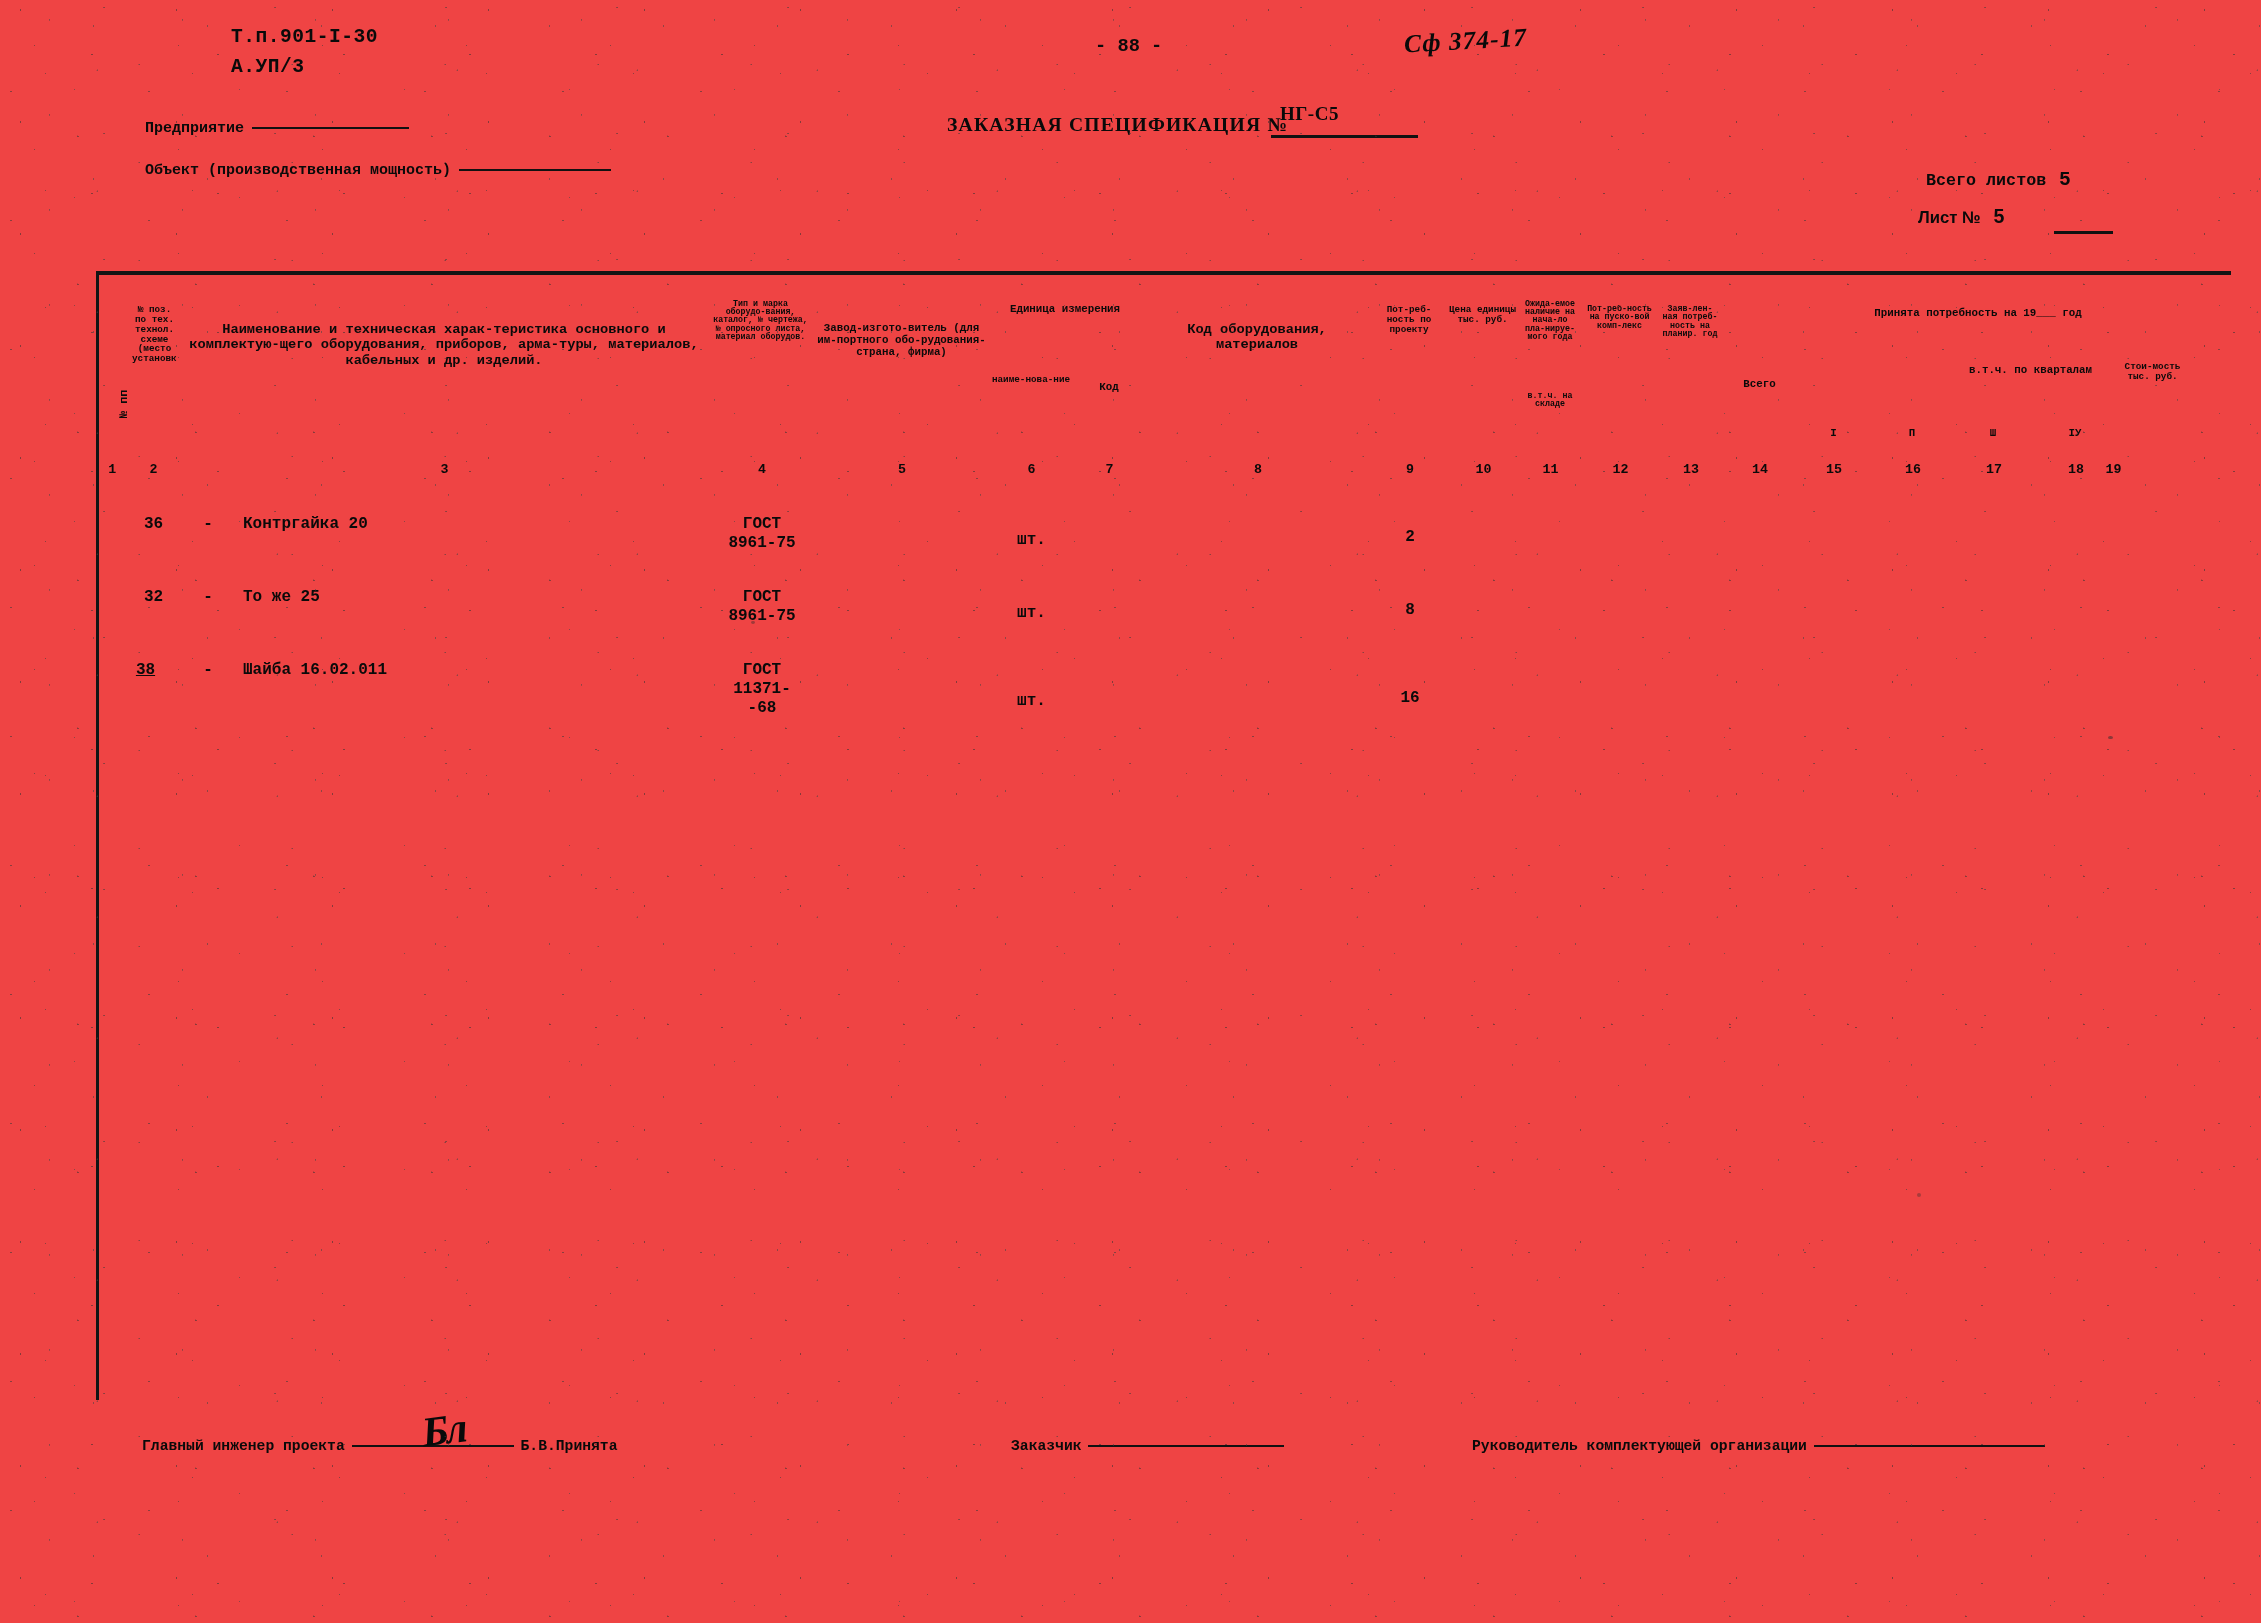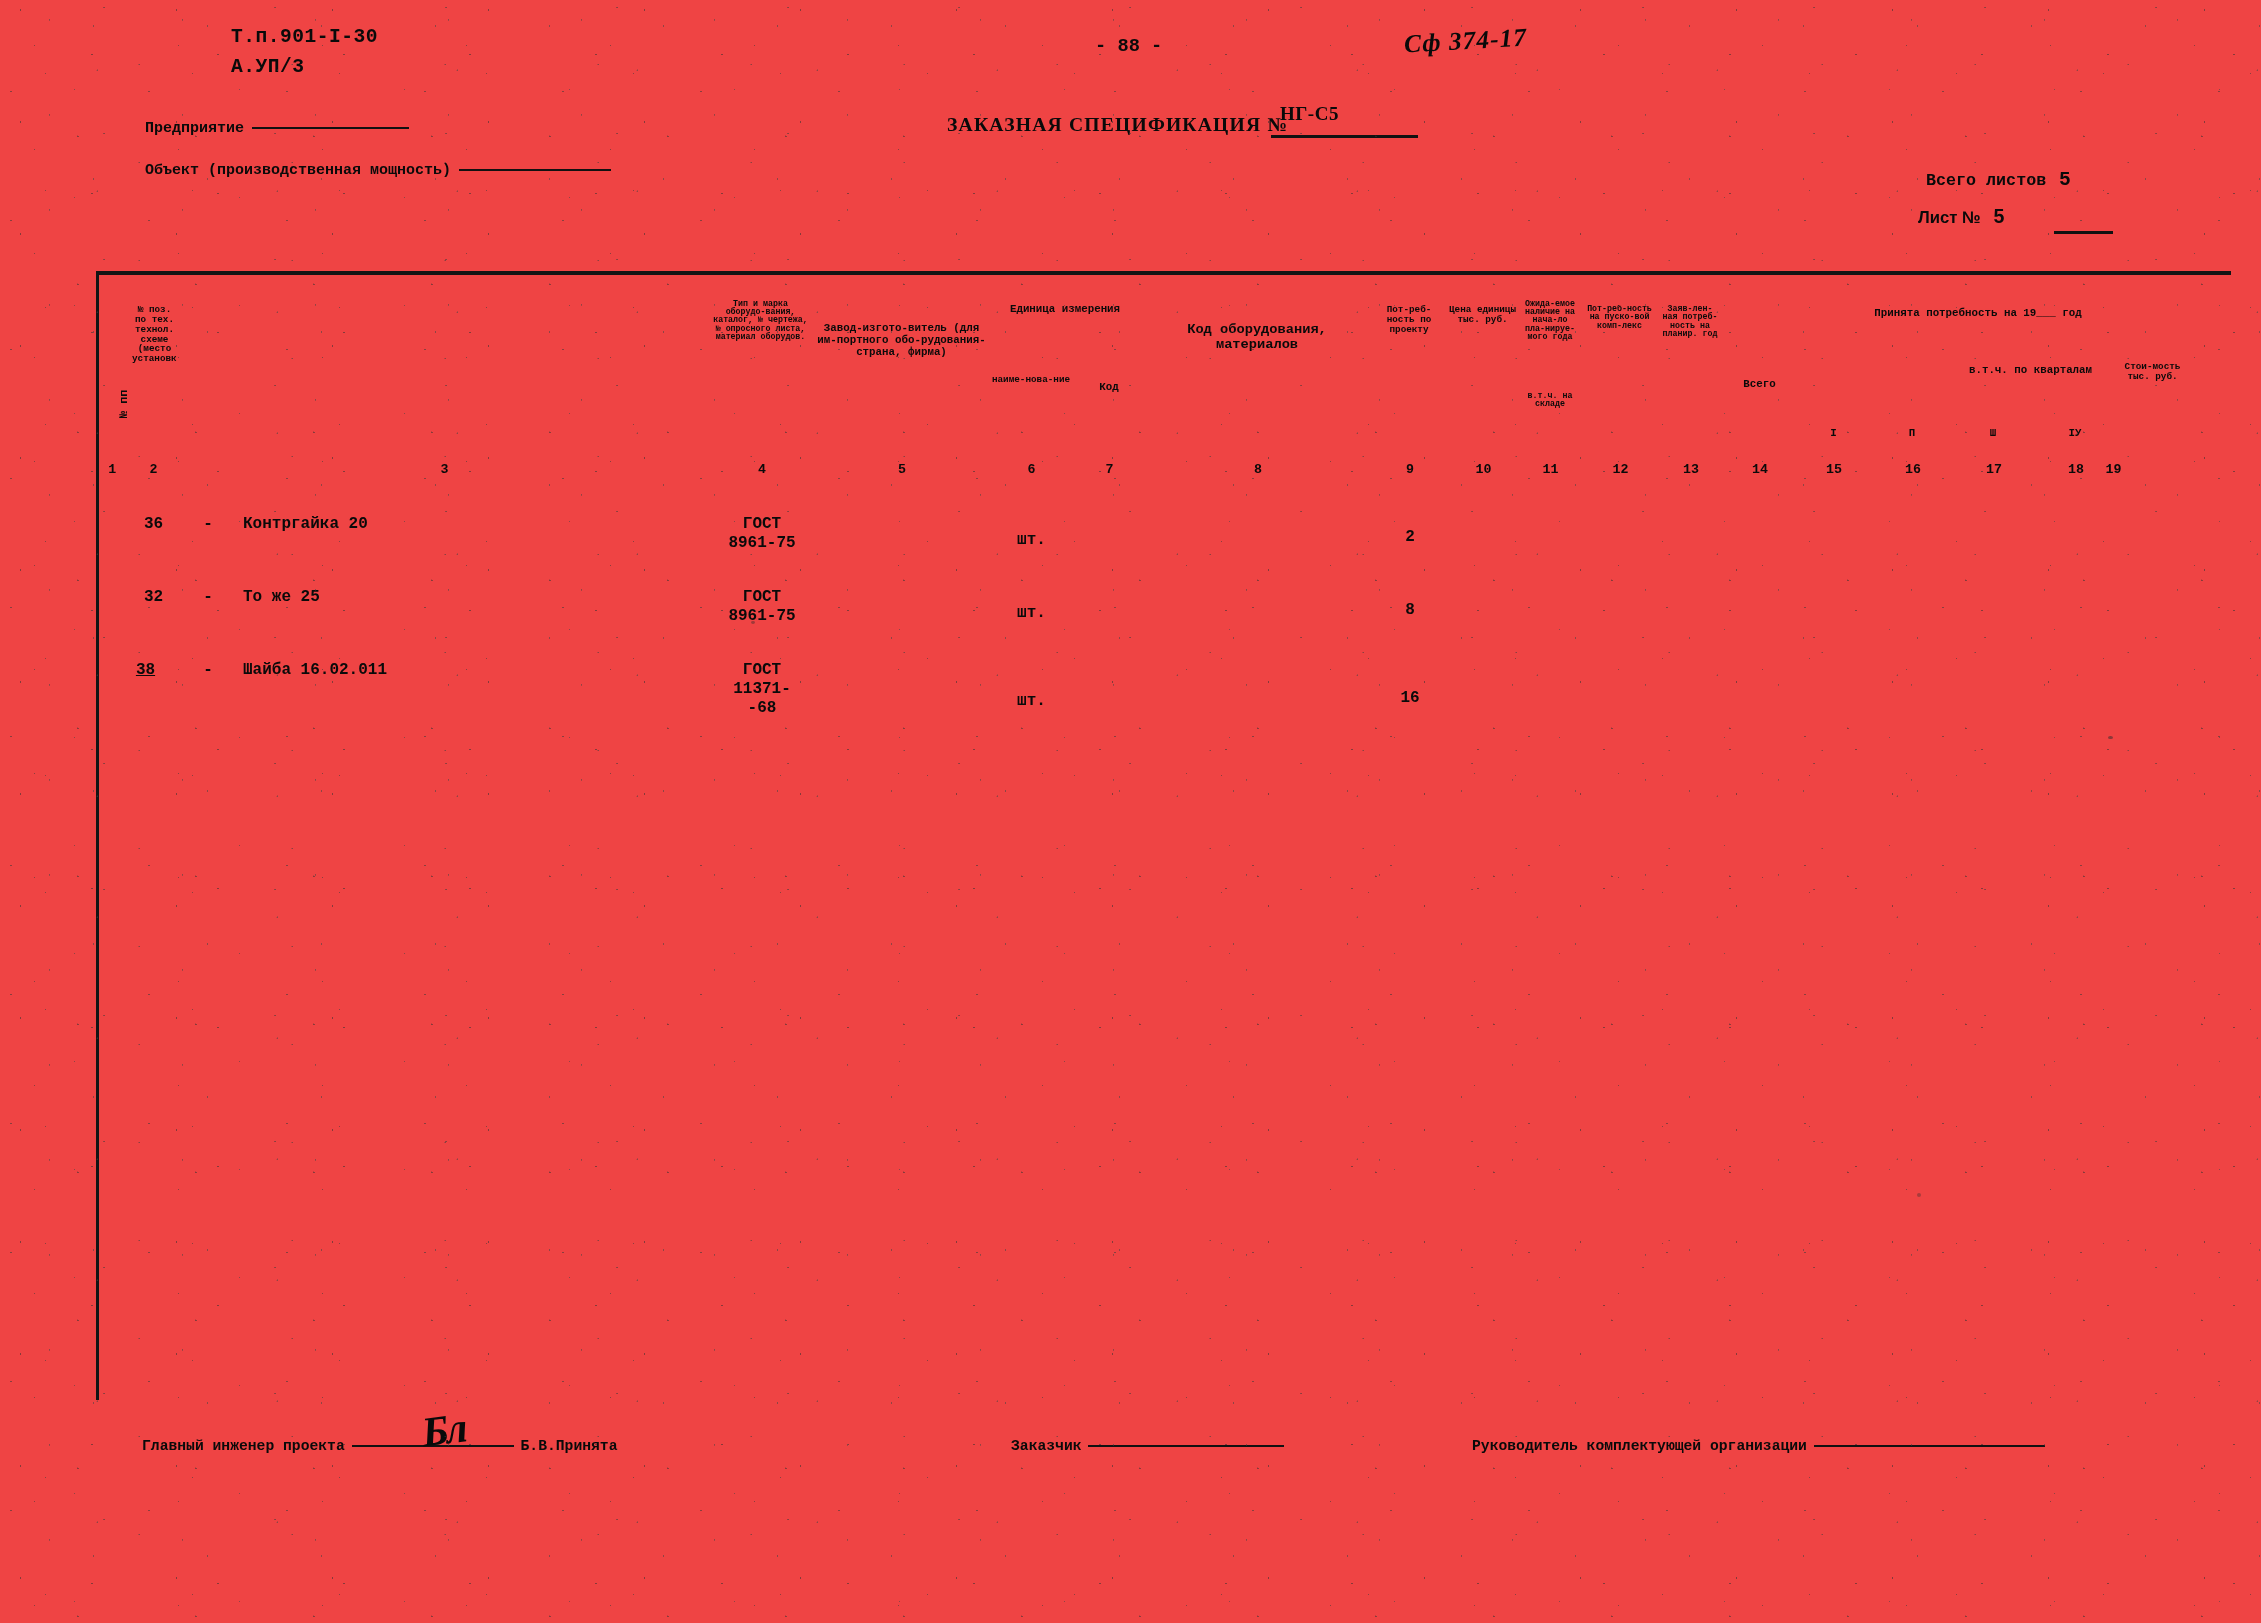--- a/index.html
+++ b/index.html
@@ -244,20 +244,21 @@
     <div class="vline thick" style="left:4344"></div>
 
     <div class="hline" style="top:160; left:892px; width:154px;"></div>
     <div class="hline" style="top:230; left:1562px; width:64px;"></div>
     <div class="hline" style="top:136; left:1699px; width:433px;"></div>
     <div class="hline" style="top:266; left:1775px; width:319px;"></div>
 
     <div id="h-col1" style="left:20.6px; top:147px;">№ пп</div>
 
     <div class="hcell xs" style="left:36px;  top:34px;  width:45px;">№ поз. по тех. технол. схеме (место установки)</div>
+    <div class="hcell lg" style="left:91px; top:51px; width:514px;">Наименование и техническая харак-теристика основного и комплектую-щего оборудования, приборов, арма-туры, материалов, кабельных и др. изделий.</div>
     <div class="hcell xxs" style="left:616px; top:28.5px; width:97px;">Тип и марка оборудо-вания, каталог, № чертежа, № опросного листа, материал оборудов.</div>
     <div class="hcell sm" style="left:721px; top:51px; width:169px;">Завод-изгото-витель (для им-портного обо-рудования-страна, фирма)</div>
 
     <div class="hcell sm" style="left:895px; top:32px;  width:148px;">Единица измерения</div>
     <div class="hcell xs" style="left:895px; top:104px; width:80px;">наиме-нова-ние</div>
     <div class="hcell sm" style="left:982px; top:110px; width:62px;">Код</div>
 
     <div class="hcell lg" style="left:1050px; top:51px; width:222px;">Код оборудования, материалов</div>
 
     <div class="hcell xs" style="left:1279px; top:34px; width:68px;">Пот-реб-ность по проекту</div>

